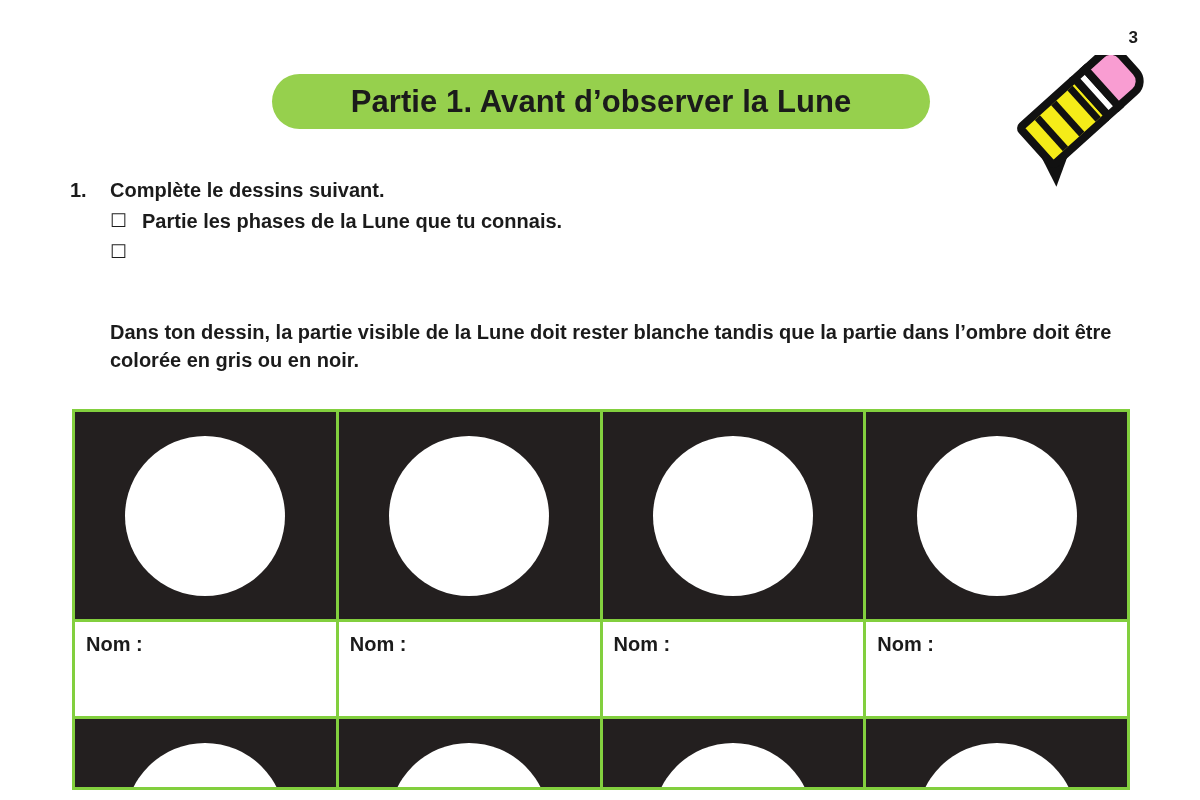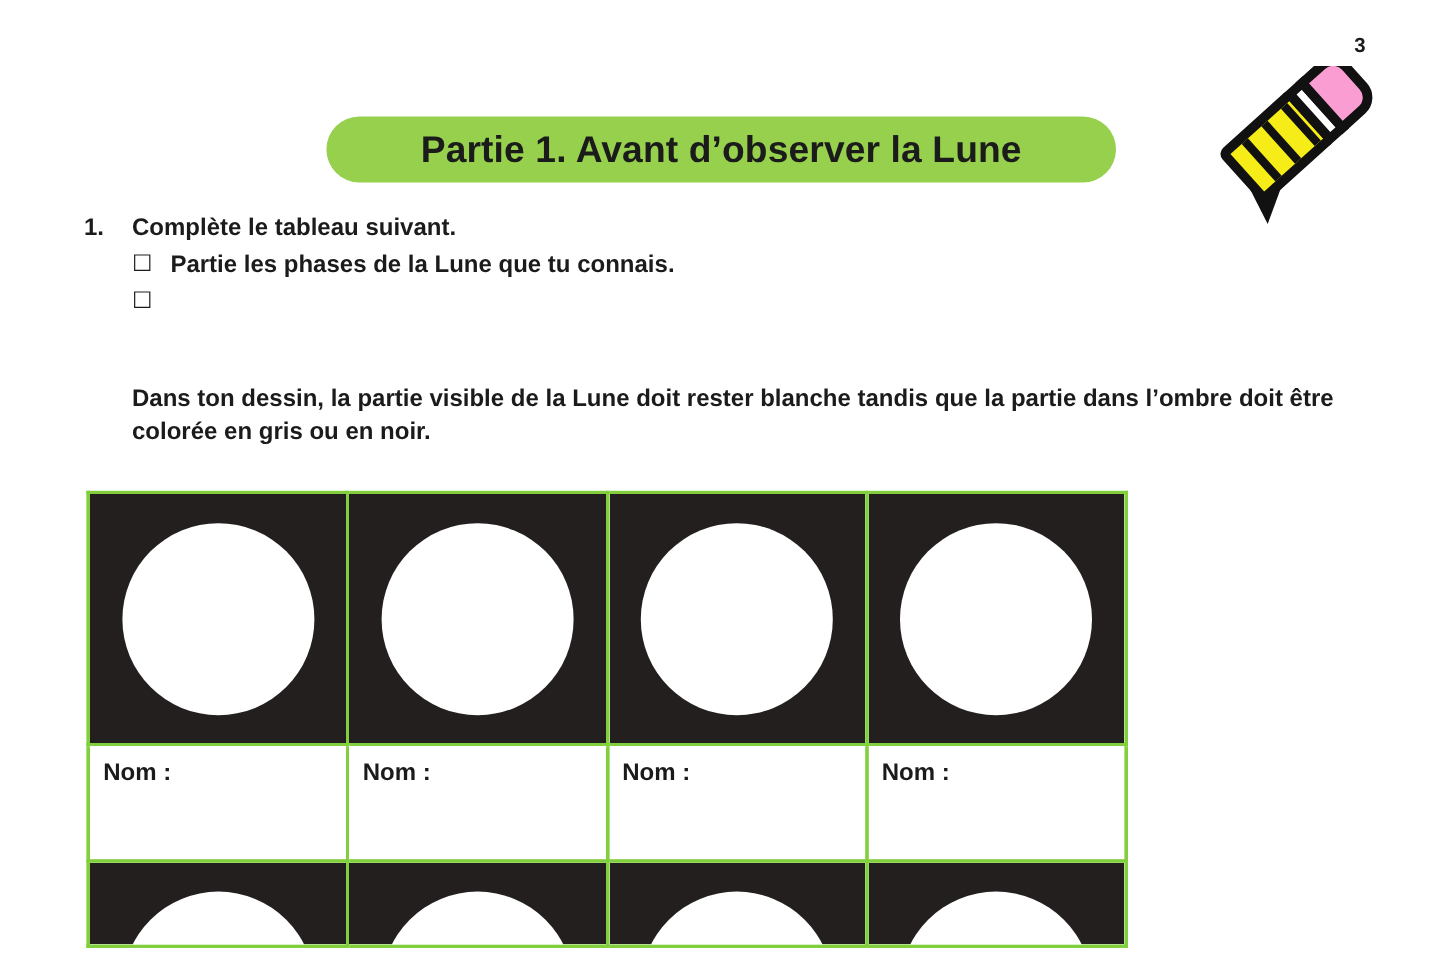--- a/index.html
+++ b/index.html
@@ -41,21 +41,20 @@
     position: absolute;
     left: 272px;
     top: 74px;
     width: 658px;
     height: 55px;
     background: #96d04d;
     border-radius: 28px;
     display: flex;
     align-items: center;
     justify-content: center;
-    margin-top: 23px;
   }
   .title-banner-text {
     font-size: 31px;
     font-weight: bold;
     color: #1b1b1b;
     letter-spacing: 0.1px;
     white-space: nowrap;
   }
 
   
@@ -116,21 +115,21 @@
     font-weight: bold;
     color: #1b1b1b;
     line-height: 28px;
   }
 
   
   .phase-table {
     position: absolute;
     left: 72px;
     top: 409px;
-    width: 868px;
+    width: 1058px;
     border-collapse: collapse;
     table-layout: fixed;
   }
   .phase-table td {
     border: 3px solid #82cf3e;
     padding: 0;
     vertical-align: top;
   }
   .draw-cell {
     background: #231f1f;
@@ -202,21 +201,21 @@
 </div>
 
 <div class="title-banner">
   <span class="title-banner-text">Partie 1. Avant d’observer la Lune</span>
 </div>
 
 <div class="instructions">
 
   <div class="q-row">
     <span class="q-number">1.</span>
-    <span class="q-text">Complète le tableau suivant.</span>
+    <span class="q-text">Complète le dessins suivant.</span>
   </div>
 
   <div class="bullet-list">
     <div class="bullet-row">
       <span class="checkbox-glyph">☐</span>
       <span class="bullet-text">Partie les phases de la Lune que tu connais.</span>
     </div>
     <div class="bullet-row">
       <span class="checkbox-glyph">☐</span>
     </div>

